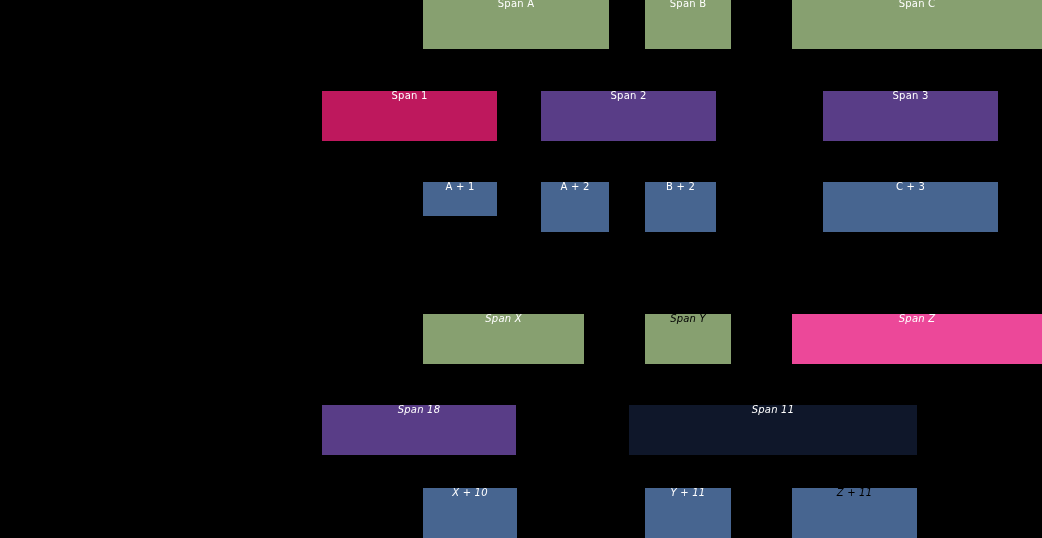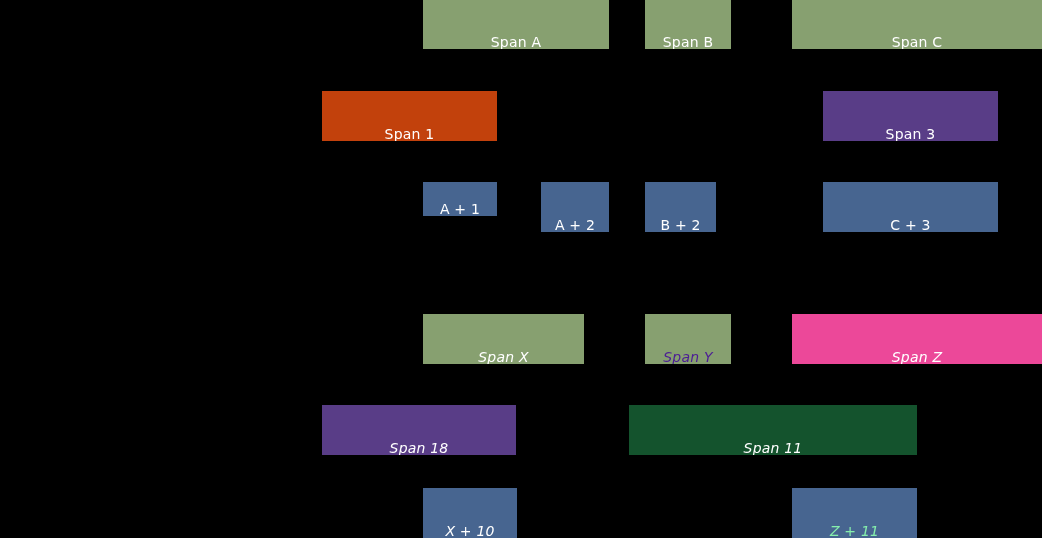--- a/index.html
+++ b/index.html
@@ -16,24 +16,24 @@
   #timeline {
     position: relative;
     width: 1042px;
     height: 538px;
     background: #000000;
   }
   .span-bar {
     position: absolute;
     box-sizing: border-box;
     display: flex;
-    align-items: flex-end;
+    align-items: flex-start;
     justify-content: center;
     color: #ffffff;
-    font-size: 14px;
+    font-size: 10px;
     font-weight: 400;
     letter-spacing: 0.2px;
     line-height: 1;
     white-space: nowrap;
     overflow: hidden;
   }
   .bar-label {
     pointer-events: none;
   }
 </style>
@@ -44,22 +44,25 @@
     <div style="position: absolute; left: 0px; top: 0px; width: 100%; height: 100%;">
       <div class="span-bar" style="left: 423px; top: -1px; width: 186px; height: 50px; background: rgb(135, 160, 112); color: rgb(255, 255, 255);">
         <span class="bar-label">Span A</span>
       </div>
       <div class="span-bar" style="left: 645px; top: -1px; width: 86px; height: 50px; background: rgb(135, 160, 112); color: rgb(255, 255, 255);">
         <span class="bar-label">Span B</span>
       </div>
       <div class="span-bar" style="left: 792px; top: -1px; width: 250px; height: 50px; background: rgb(135, 160, 112); color: rgb(255, 255, 255);">
         <span class="bar-label">Span C</span>
       </div>
-      <div class="span-bar" style="left: 322px; top: 91px; width: 175px; height: 50px; background: #c2410c; color: rgb(255, 255, 255);">
+      <div class="span-bar" style="left: 322px; top: 91px; width: 175px; height: 50px; background: #be185d; color: rgb(255, 255, 255);">
         <span class="bar-label">Span 1</span>
+      </div>
+      <div class="span-bar" style="left: 541px; top: 91px; width: 175px; height: 50px; background: rgb(89, 61, 135); color: rgb(255, 255, 255);">
+        <span class="bar-label">Span 2</span>
       </div>
       <div class="span-bar" style="left: 823px; top: 91px; width: 175px; height: 50px; background: rgb(89, 61, 135); color: rgb(255, 255, 255);">
         <span class="bar-label">Span 3</span>
       </div>
       <div class="span-bar" style="left: 423px; top: 182px; width: 74px; height: 34px; background: rgb(71, 101, 144); color: rgb(255, 255, 255);">
         <span class="bar-label">A + 1</span>
       </div>
       <div class="span-bar" style="left: 541px; top: 182px; width: 68px; height: 50px; background: rgb(71, 101, 144); color: rgb(255, 255, 255);">
         <span class="bar-label">A + 2</span>
       </div>
@@ -67,32 +70,35 @@
         <span class="bar-label">B + 2</span>
       </div>
       <div class="span-bar" style="left: 823px; top: 182px; width: 175px; height: 50px; background: rgb(71, 101, 144); color: rgb(255, 255, 255);">
         <span class="bar-label">C + 3</span>
       </div>
     </div>
     <div style="position: absolute; left: 0px; top: 0px; width: 100%; height: 100%; font-style: italic;">
       <div class="span-bar" style="left: 423px; top: 314px; width: 161px; height: 50px; background: rgb(135, 160, 112); color: rgb(255, 255, 255);">
         <span class="bar-label">Span X</span>
       </div>
-      <div class="span-bar" style="left: 645px; top: 314px; width: 86px; height: 50px; background: rgb(135, 160, 112); color: #4c1d95;">
+      <div class="span-bar" style="left: 645px; top: 314px; width: 86px; height: 50px; background: rgb(135, 160, 112); color: #000000;">
         <span class="bar-label">Span Y</span>
       </div>
       <div class="span-bar" style="left: 792px; top: 314px; width: 250px; height: 50px; background: #ec4899; color: rgb(255, 255, 255);">
         <span class="bar-label">Span Z</span>
       </div>
       <div class="span-bar" style="left: 322px; top: 405px; width: 194px; height: 50px; background: rgb(89, 61, 135); color: rgb(255, 255, 255);">
         <span class="bar-label">Span 18</span>
       </div>
-      <div class="span-bar" style="left: 629px; top: 405px; width: 288px; height: 50px; background: #14532d; color: rgb(255, 255, 255);">
+      <div class="span-bar" style="left: 629px; top: 405px; width: 288px; height: 50px; background: #0f172a; color: rgb(255, 255, 255);">
         <span class="bar-label">Span 11</span>
       </div>
       <div class="span-bar" style="left: 423px; top: 488px; width: 94px; height: 50px; background: rgb(71, 101, 144); color: rgb(255, 255, 255);">
         <span class="bar-label">X + 10</span>
       </div>
-      <div class="span-bar" style="left: 792px; top: 488px; width: 125px; height: 50px; background: rgb(71, 101, 144); color: #86efac;">
+      <div class="span-bar" style="left: 645px; top: 488px; width: 86px; height: 50px; background: rgb(71, 101, 144); color: rgb(255, 255, 255);">
+        <span class="bar-label">Y + 11</span>
+      </div>
+      <div class="span-bar" style="left: 792px; top: 488px; width: 125px; height: 50px; background: rgb(71, 101, 144); color: #000000;">
         <span class="bar-label">Z + 11</span>
       </div>
     </div>
   </div>
 
 </body></html>

